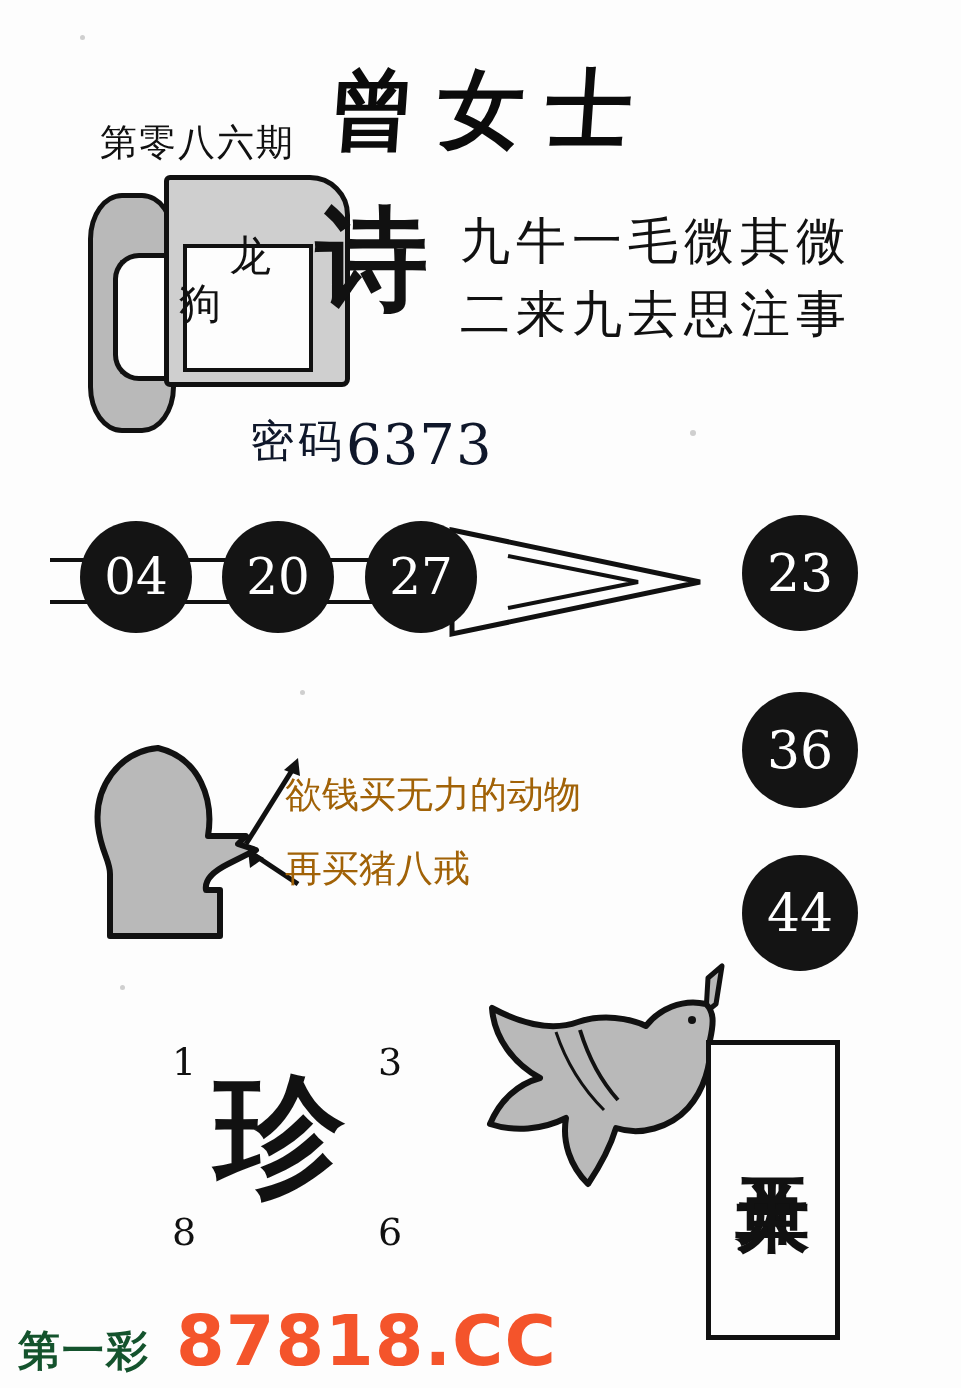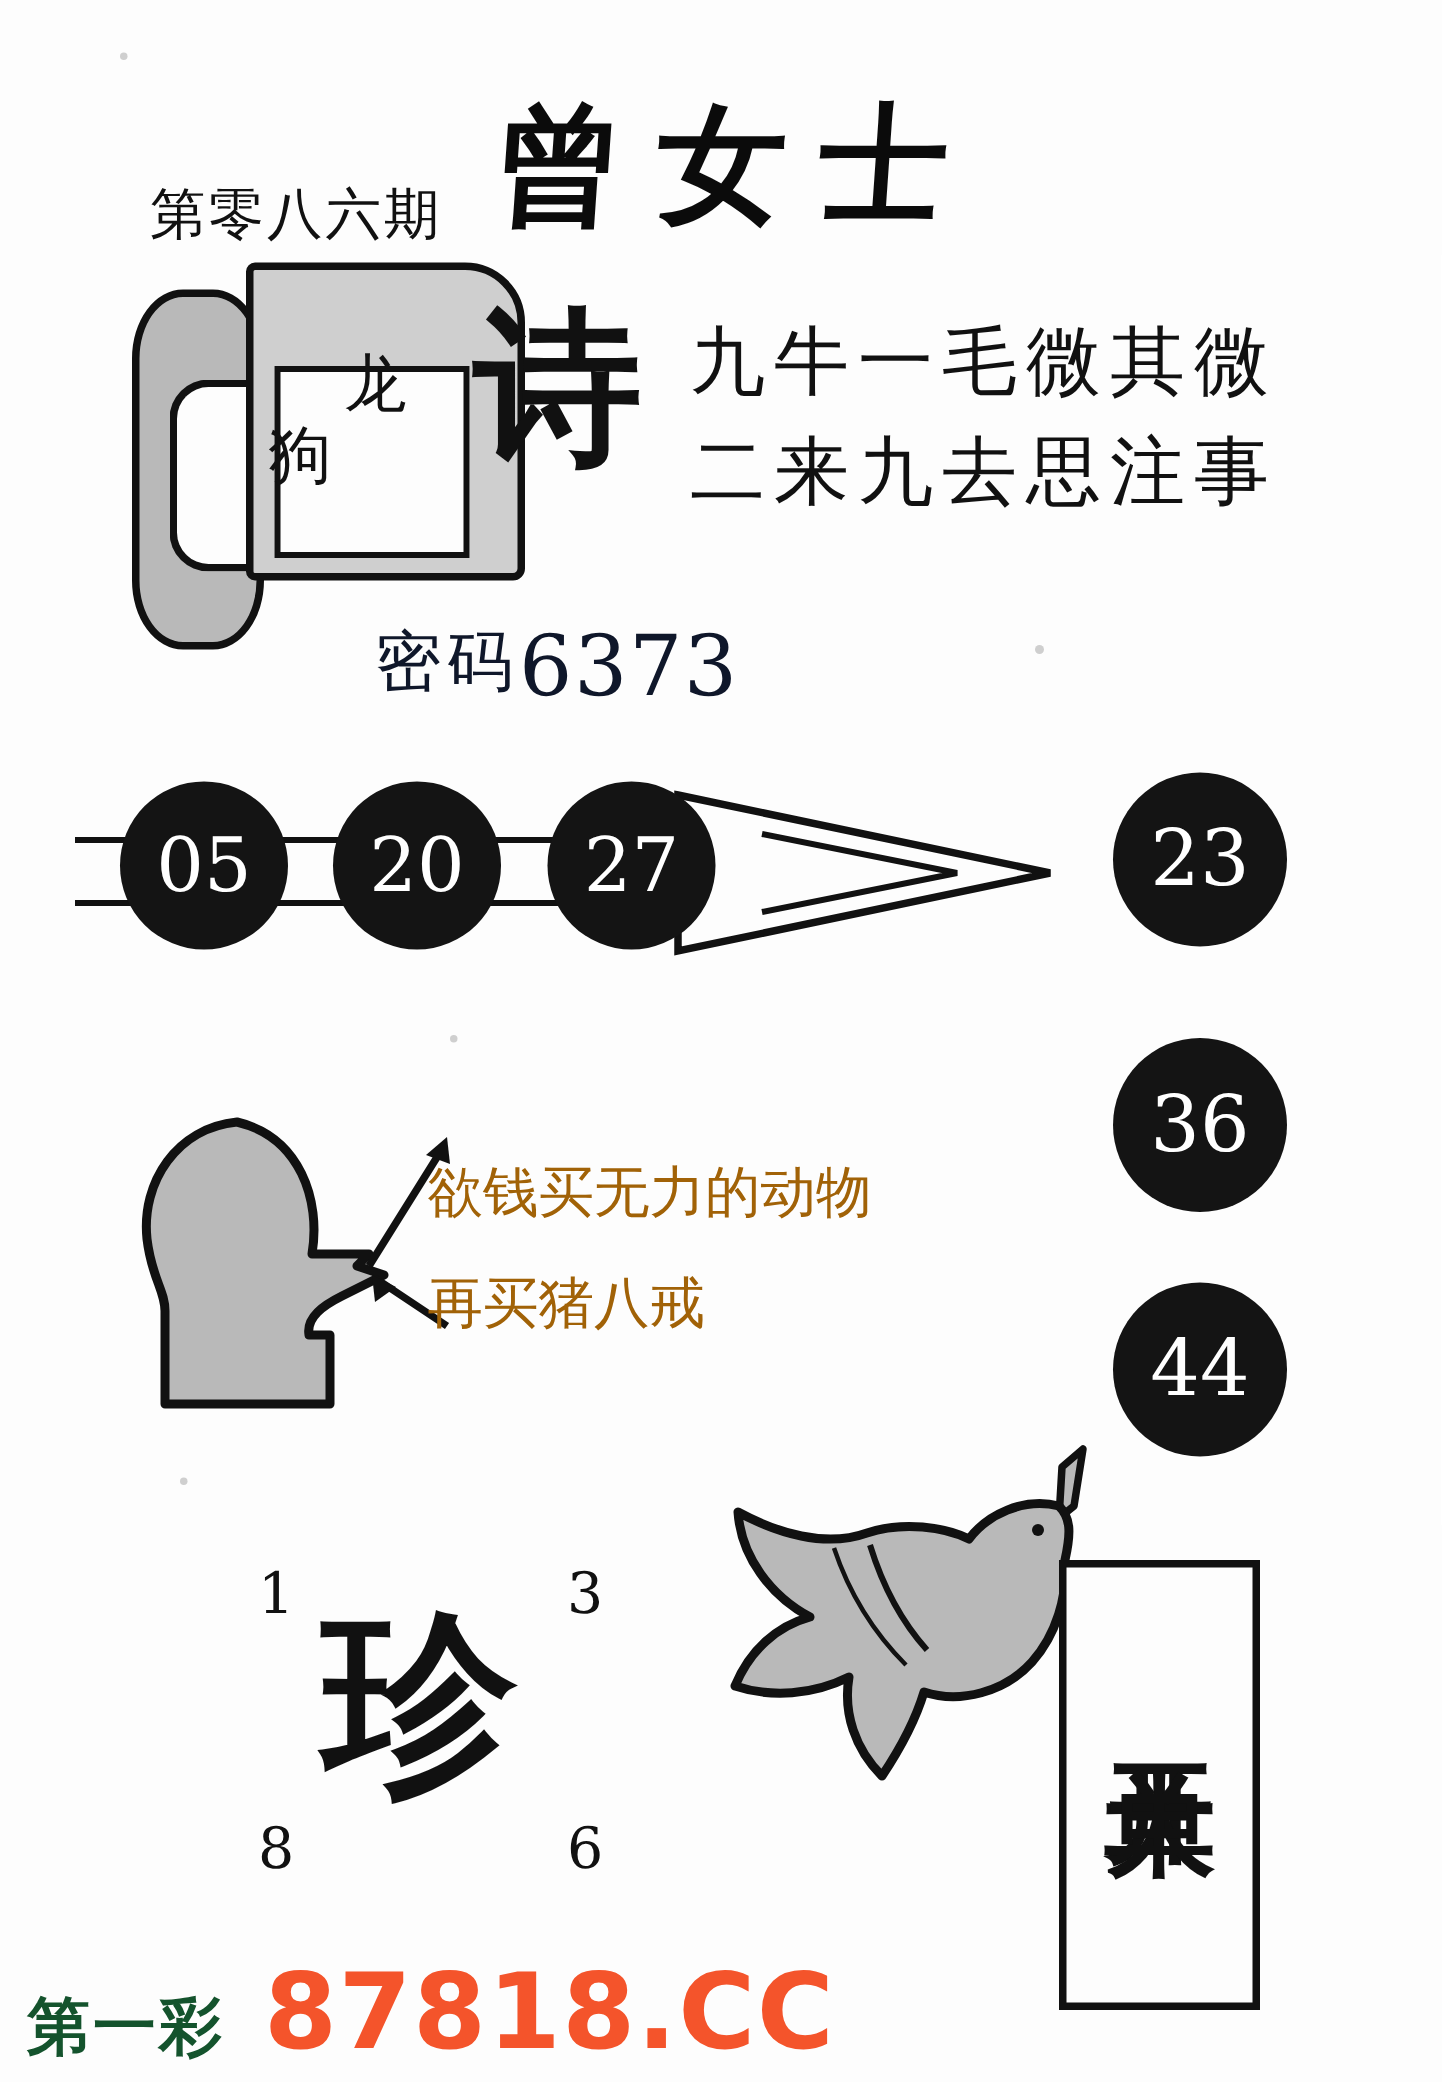--- a/index.html
+++ b/index.html
@@ -338,21 +338,21 @@
     <span class="password-label">密码</span>
     <span class="password-value">6373</span>
   </div>
 
   <div class="arrow-band">
     <div class="arrow-shaft"></div>
     <svg class="arrow-head-outline" width="260" height="112" viewBox="0 0 260 112">
       <polygon points="4,4 252,56 4,108" fill="#fdfdfd" stroke="#111" stroke-width="5"></polygon>
       <polyline points="60,30 190,56 60,82" fill="none" stroke="#111" stroke-width="4"></polyline>
     </svg>
-    <div class="ball row r0">05</div>
+    <div class="ball row r0">04</div>
     <div class="ball row r1">20</div>
     <div class="ball row r2">27</div>
   </div>
 
   <div class="ball side s0">23</div>
   <div class="ball side s1">36</div>
   <div class="ball side s2">44</div>
 
   <div class="head-wrap">
     <svg class="head-shape" width="230" height="210" viewBox="0 0 230 210">

